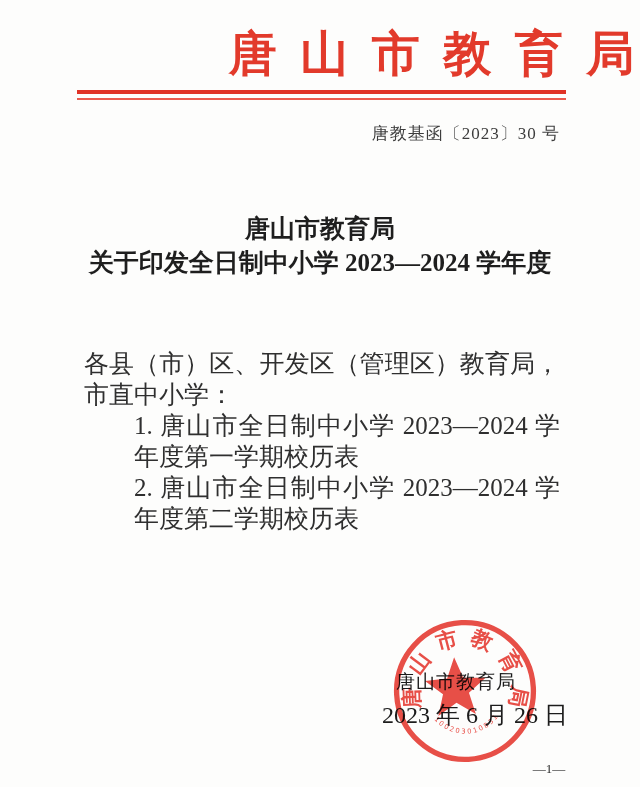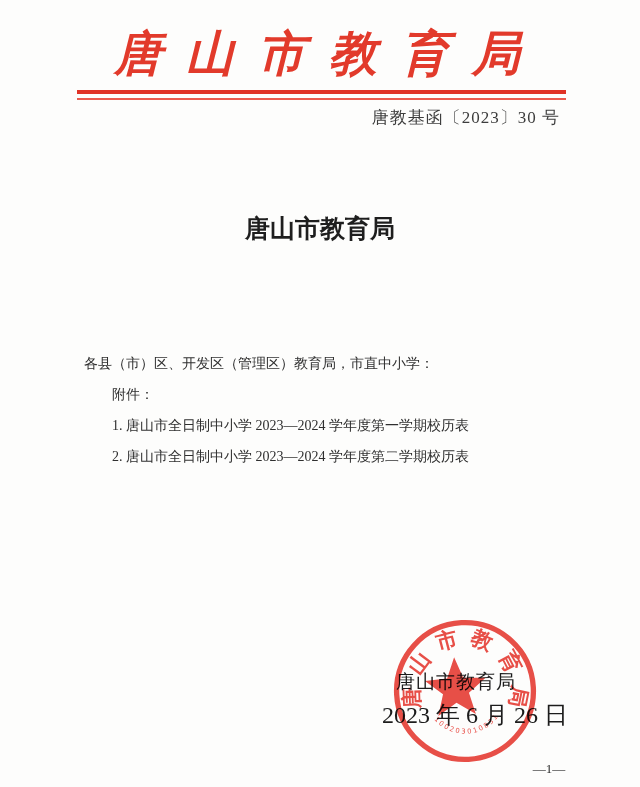--- a/index.html
+++ b/index.html
@@ -12,65 +12,64 @@
     height: 787px;
     margin: 0 auto;
     background: #fdfdfc;
     overflow: hidden;
   }
 
   
   .agency-header {
     position: absolute;
     top: 22px; left: 0; right: 0;
-    text-align: center;
+    text-align: right;
     font-size: 48px;
     font-weight: bold;
     color: #e23a2b;
     letter-spacing: 0.12em;
     white-space: nowrap;
-    font-style: italic;
   }
 
   .rule-thick {
     position: absolute;
     left: 77px; top: 90px;
     width: 489px; height: 4px;
     background: #e03226;
   }
   .rule-thin {
     position: absolute;
     left: 77px; top: 98px;
     width: 489px; height: 2px;
     background: #ea5a4e;
   }
 
   .doc-number {
     position: absolute;
-    top: 106px; right: 80px;
+    top: 122px; right: 80px;
     font-size: 17px;
     color: #3d3d3d;
     letter-spacing: 1px;
   }
 
   .doc-title {
     position: absolute;
     top: 212px; left: 40px; right: 40px;
     text-align: center;
     font-size: 25px;
     font-weight: bold;
     color: #1e1e1e;
     line-height: 34px;
   }
 
   .doc-body {
     position: absolute;
     top: 348px; left: 84px;
     width: 476px;
-    font-size: 14px;
+    font-size: 25px;
     line-height: 31px;
     color: #2f2f2f;
     text-align: justify;
     word-break: break-all;
   }
   .doc-body .salutation { text-indent: 0; }
   .doc-body .paragraph  { text-indent: 2em; }
   .doc-body .attach-label { margin-left: 2em; }
   .doc-body .attach-item  { margin-left: 2em; }
 
@@ -123,25 +122,25 @@
 
   <div class="agency-header">唐 山 市 教 育 局</div>
 
   <div class="rule-thick"></div>
   <div class="rule-thin"></div>
 
   <div class="doc-number">唐教基函〔2023〕30 号</div>
 
   <div class="doc-title">
     <div>唐山市教育局</div>
+    <div>关于印发全日制中小学 2023—2024 学年度</div>
   </div>
 
   <div class="doc-body">
     <div class="salutation">各县（市）区、开发区（管理区）教育局，市直中小学：</div>
-    <div class="attach-label">附件：</div>
     <div class="attach-item">1. 唐山市全日制中小学 2023—2024 学年度第一学期校历表</div>
     <div class="attach-item">2. 唐山市全日制中小学 2023—2024 学年度第二学期校历表</div>
   </div>
 
   <div class="signer">唐山市教育局</div>
 
   <div class="sign-date">2023 年 6 月 26 日</div>
 
   <svg class="seal" viewBox="0 0 200 200" xmlns="http://www.w3.org/2000/svg">
     <defs>

